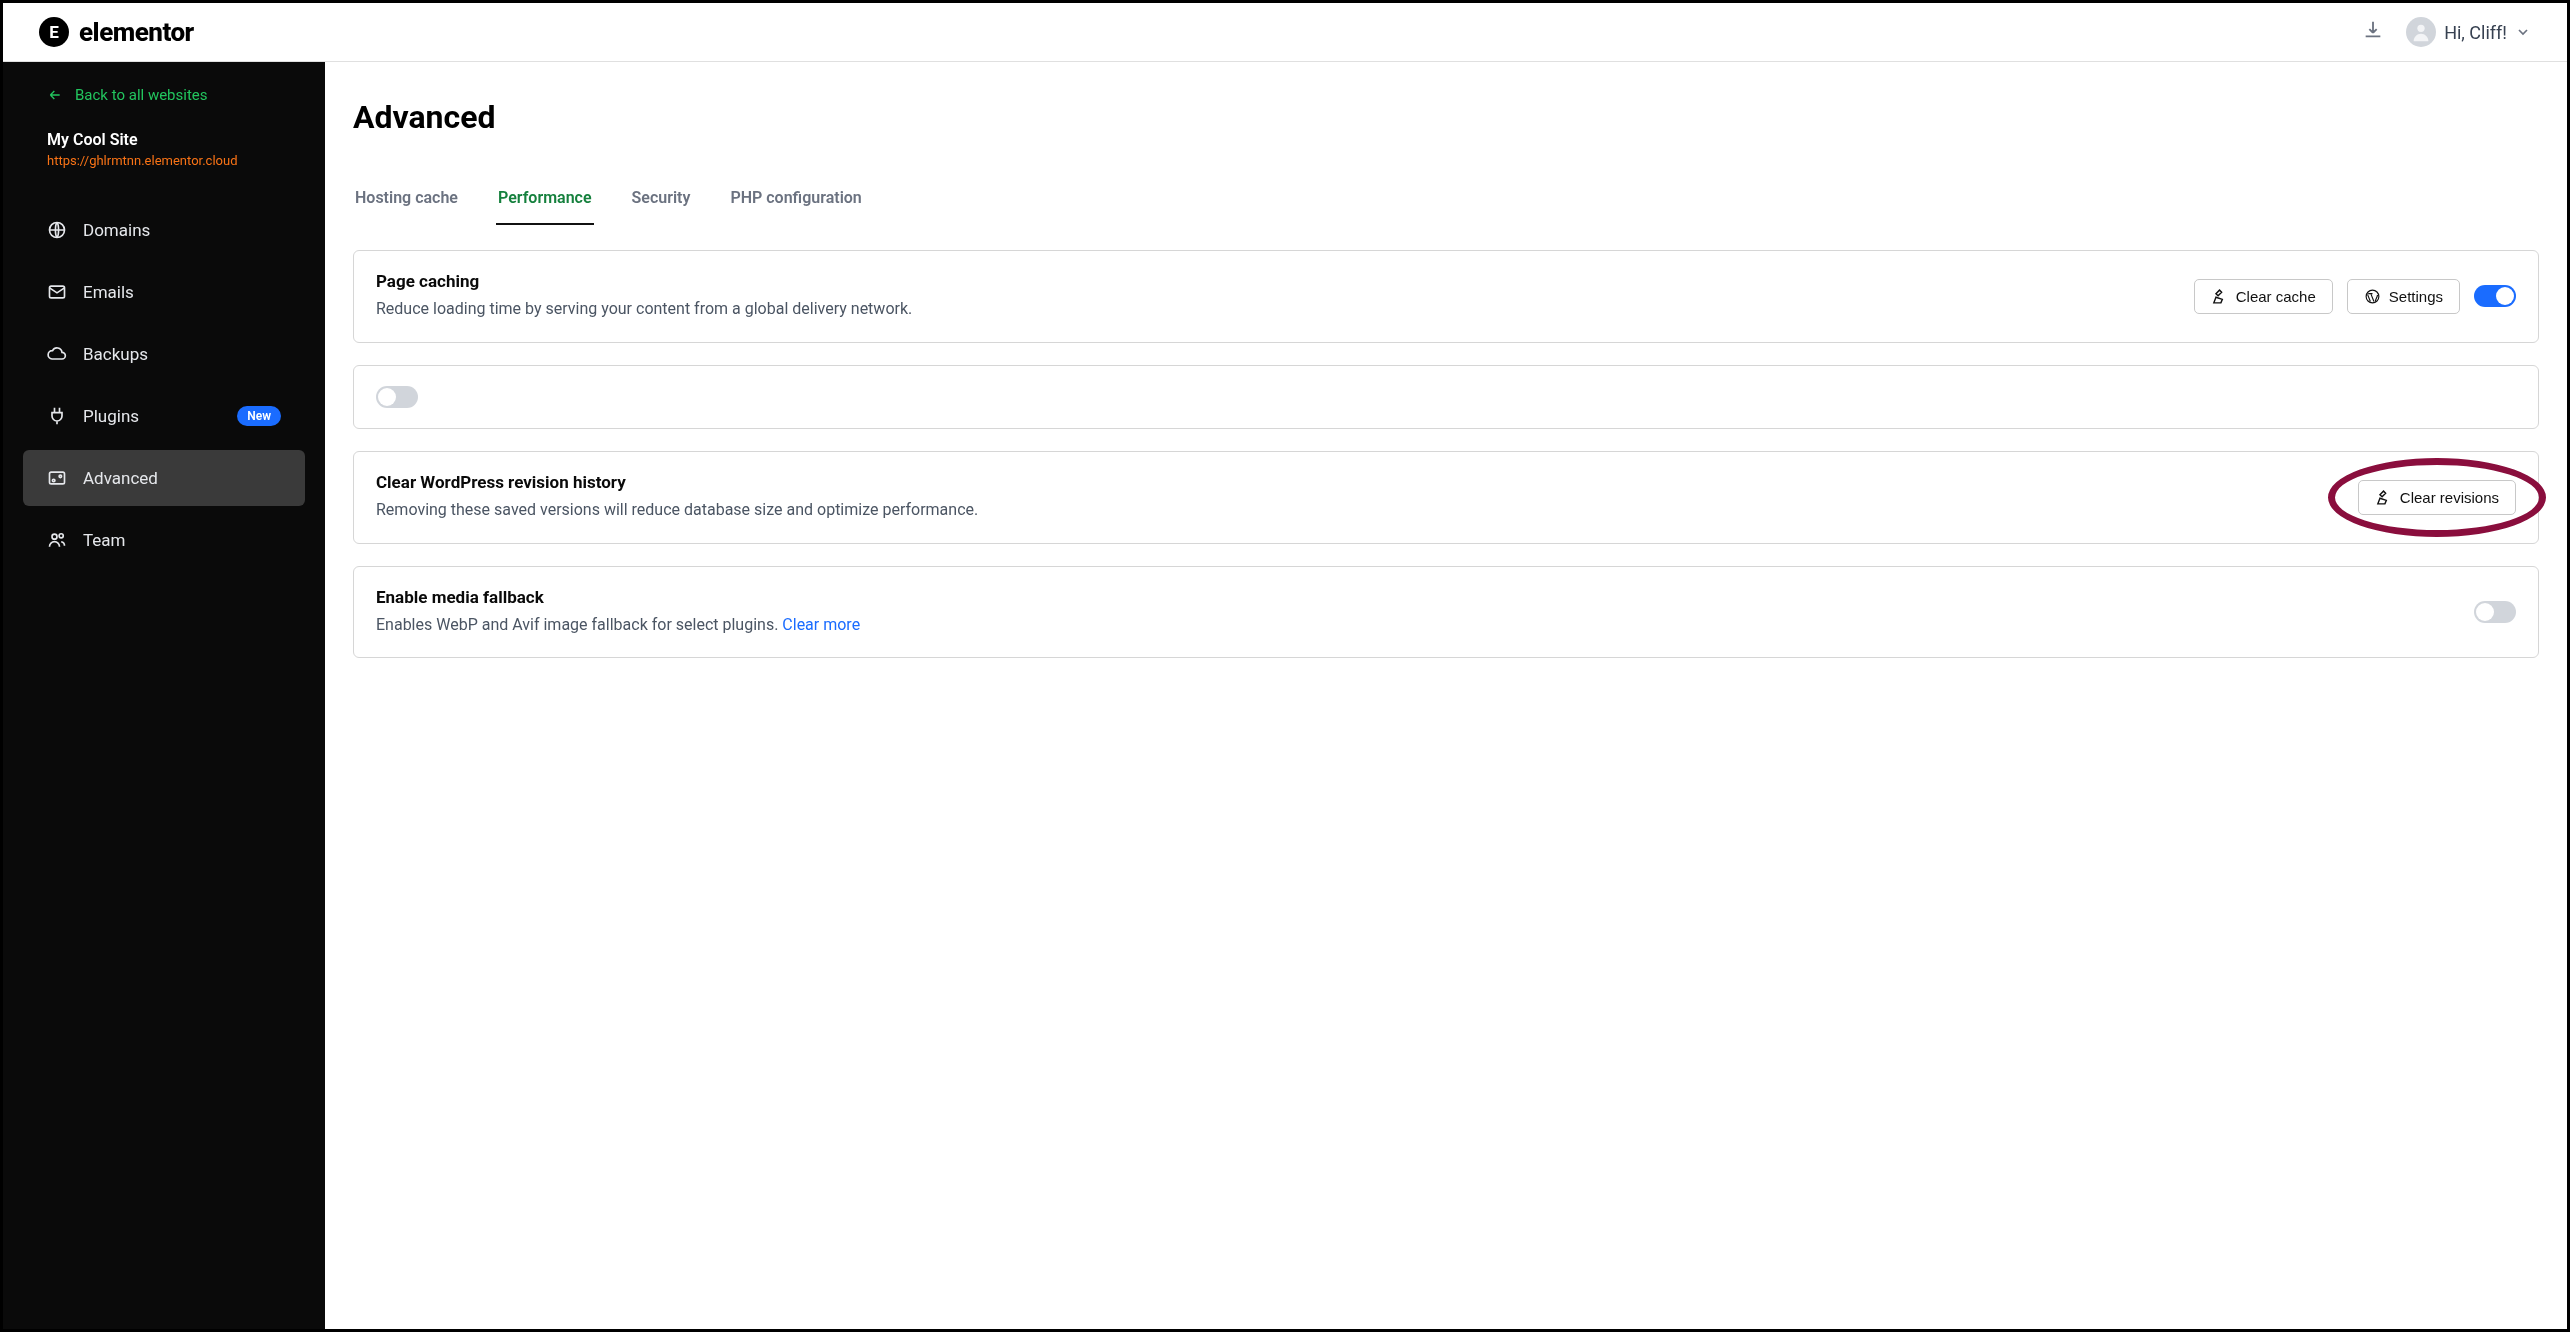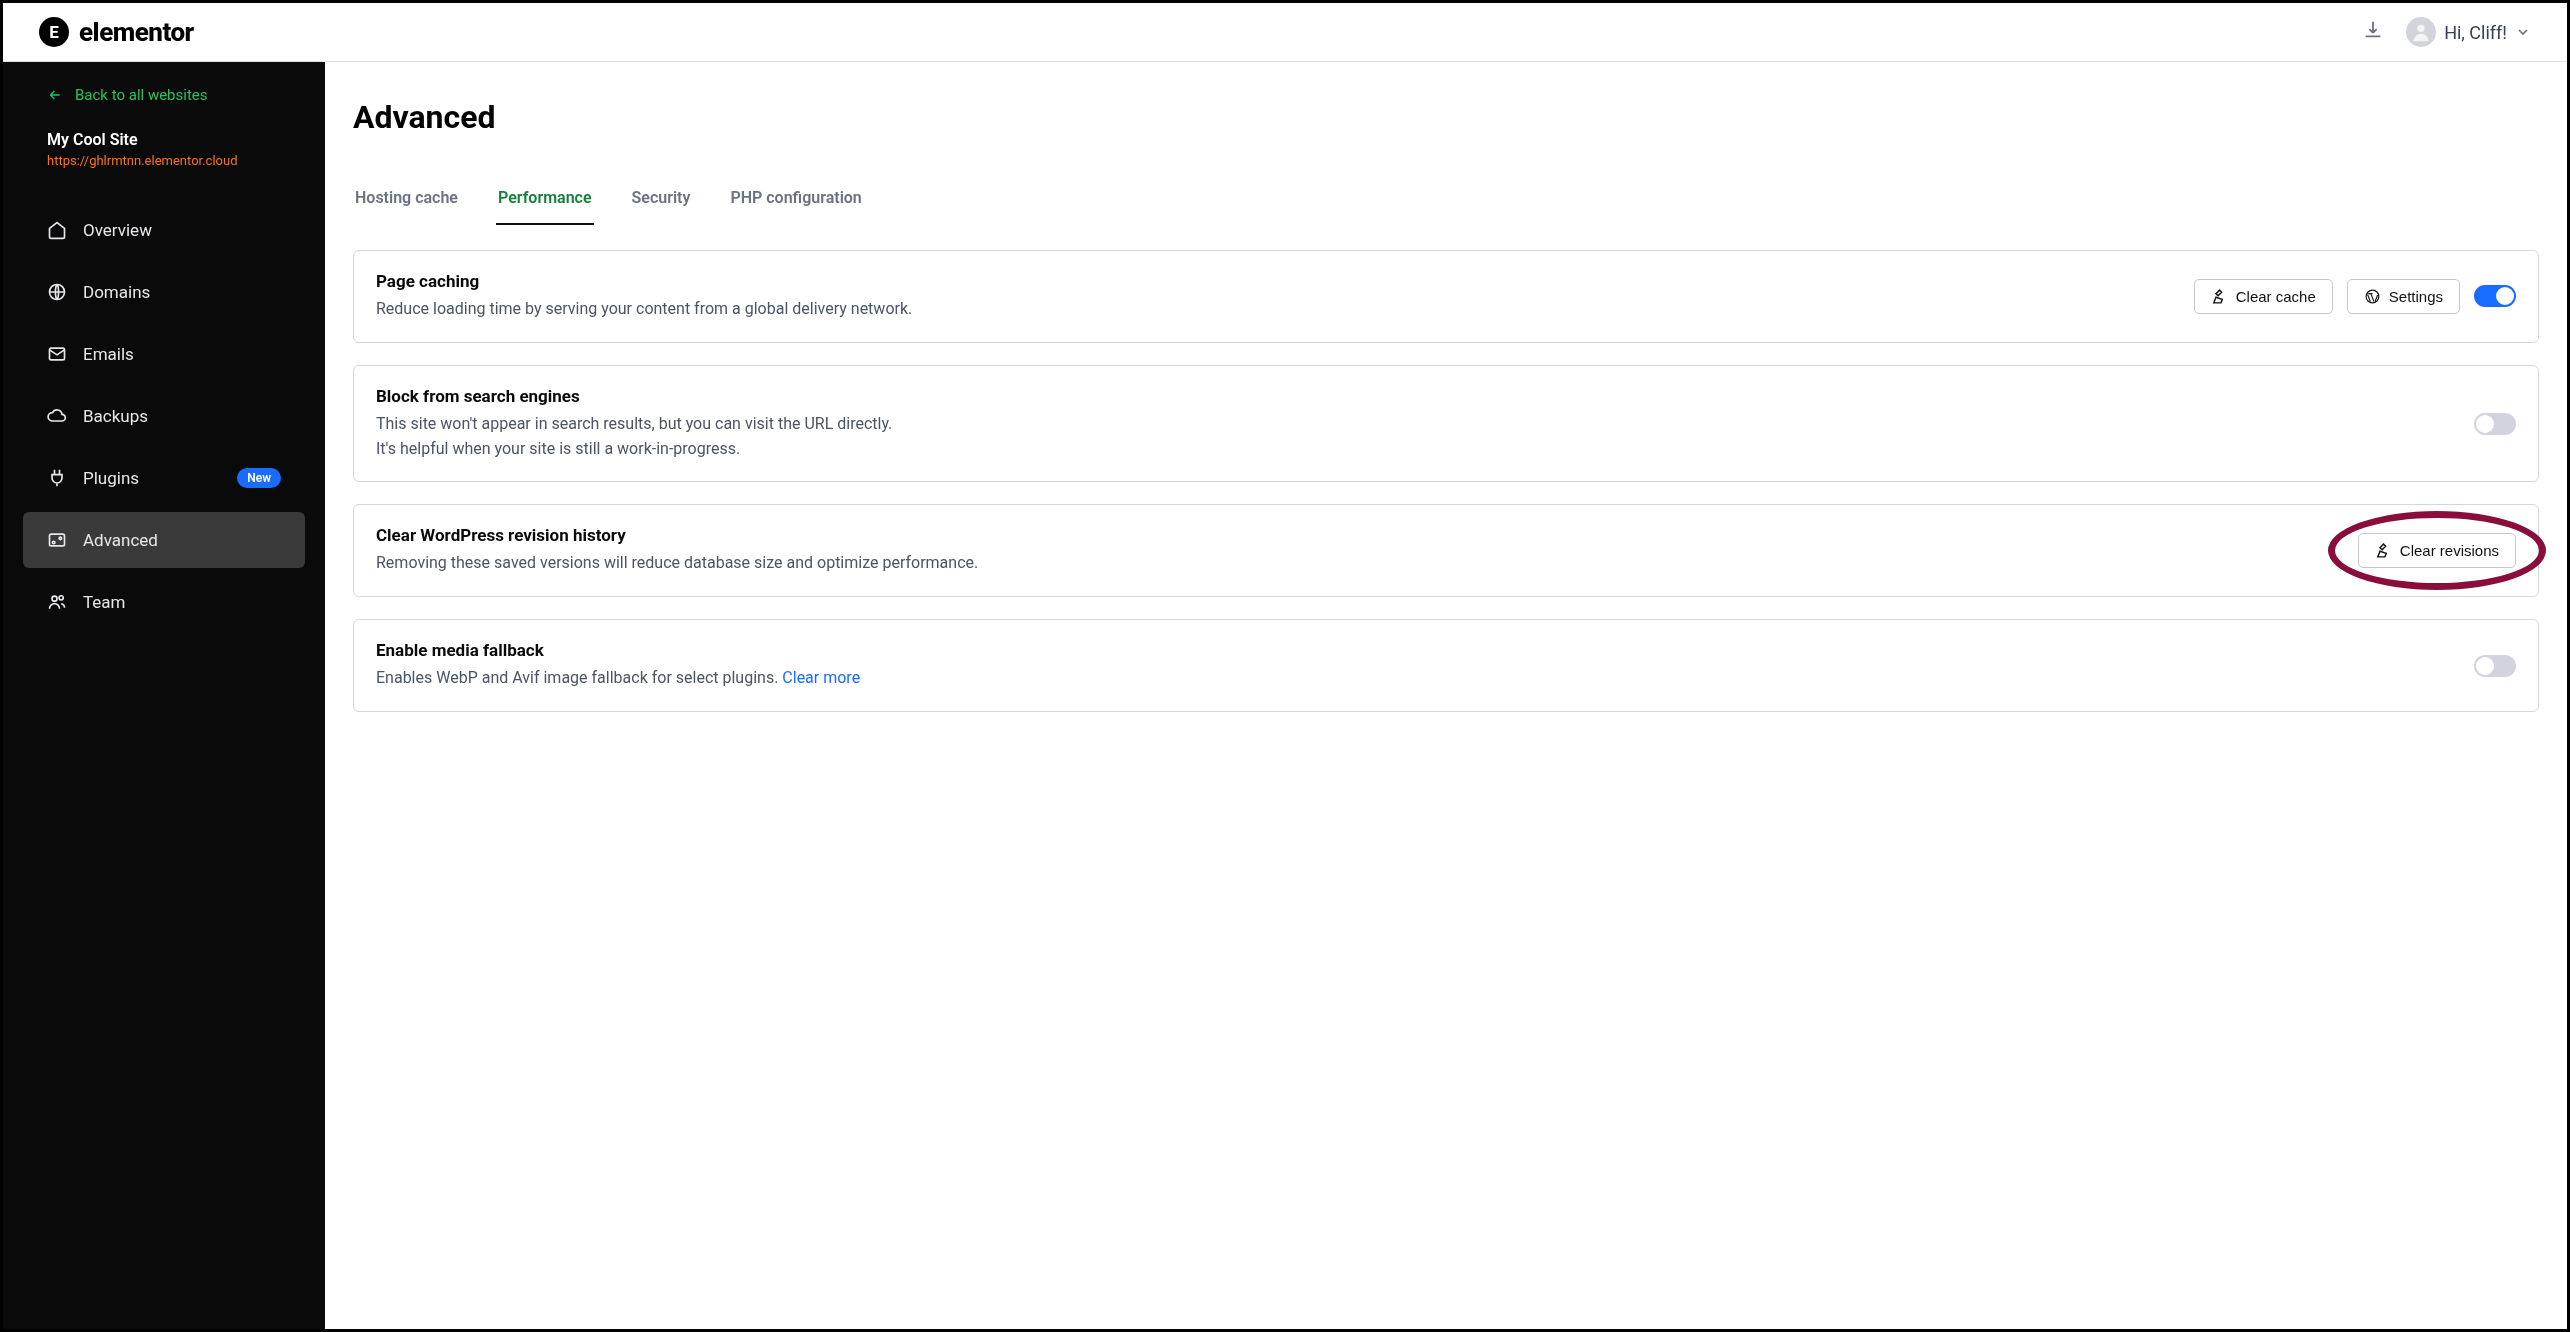--- a/index.html
+++ b/index.html
@@ -99,28 +99,20 @@
         <span>Back to all websites</span>
       </div>
       <div class="site-info">
         <div class="site-name">My Cool Site</div>
         <div class="site-url">https://ghlrmtnn.elementor.cloud</div>
       </div>
       <nav class="nav">
         <div class="nav-item">
           <span class="nav-icon">
               <svg width="20" height="20" viewBox="0 0 24 24" fill="none" stroke="currentColor" stroke-width="2">
-                <path d="M3 10l9-7 9 7v10a2 2 0 01-2 2H5a2 2 0 01-2-2V10z"></path>
-              </svg>
-            </span>
-          <span>Overview</span>
-        </div>
-        <div class="nav-item">
-          <span class="nav-icon">
-              <svg width="20" height="20" viewBox="0 0 24 24" fill="none" stroke="currentColor" stroke-width="2">
                 <circle cx="12" cy="12" r="9"></circle>
                 <path d="M3 12h18M12 3c2.5 3 2.5 15 0 18M12 3c-2.5 3-2.5 15 0 18"></path>
               </svg>
             </span>
           <span>Domains</span>
         </div>
         <div class="nav-item">
           <span class="nav-icon">
               <svg width="20" height="20" viewBox="0 0 24 24" fill="none" stroke="currentColor" stroke-width="2">
                 <rect x="3" y="5" width="18" height="14" rx="2"></rect>
@@ -197,27 +189,20 @@
                 <circle cx="12" cy="12" r="9"></circle>
                 <path d="M5 9l4 10M10 9l4 10M19 10c0 3-3 6-3 9M6 8h6"></path>
               </svg>
             <span>Settings</span>
           </button>
           <div class="toggle on"></div>
         </div>
       </div>
 
       <div class="card">
-        <div class="card-text">
-          <div class="card-title">Block from search engines</div>
-          <div class="card-desc">
-            <span>This site won't appear in search results, but you can visit the URL directly.</span><br>
-            <span>It's helpful when your site is still a work-in-progress.</span>
-          </div>
-        </div>
         <div class="card-actions">
           <div class="toggle"></div>
         </div>
       </div>
 
       <div class="card">
         <div class="card-text">
           <div class="card-title">Clear WordPress revision history</div>
           <div class="card-desc">Removing these saved versions will reduce database size and optimize performance.</div>
         </div>

